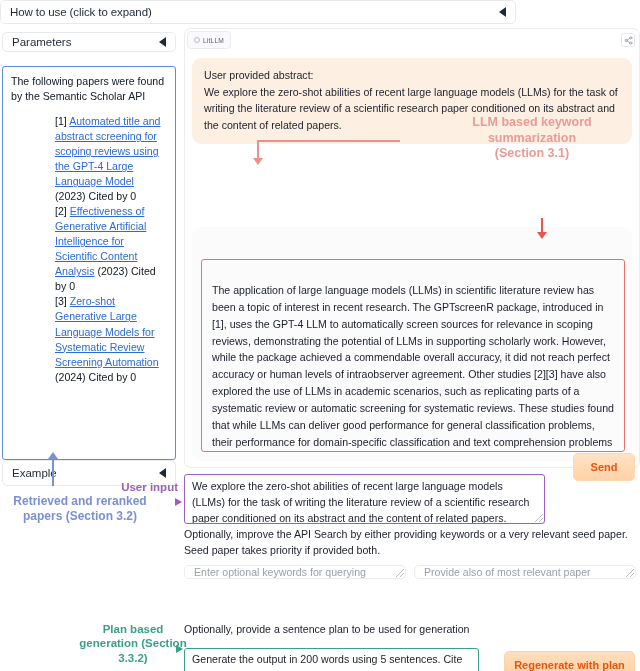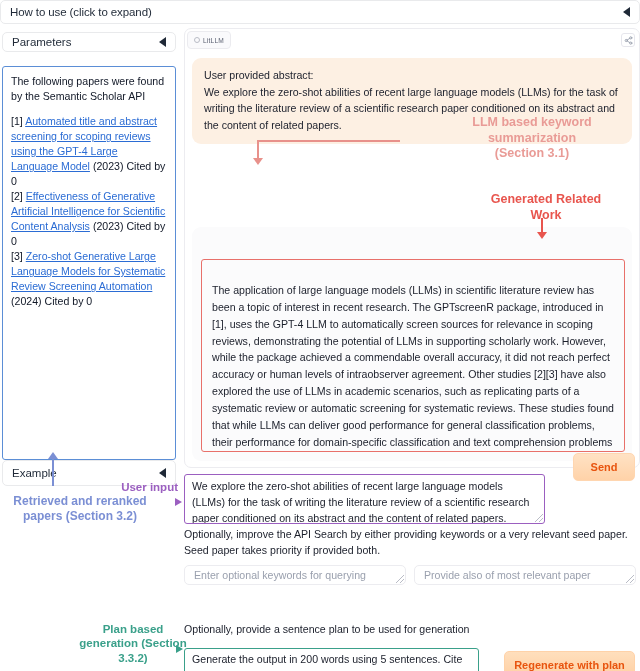--- a/index.html
+++ b/index.html
@@ -7,21 +7,21 @@
     margin: 0; padding: 0;
     width: 640px; height: 671px;
     background: #ffffff;
     font-family: "Liberation Sans", sans-serif;
     overflow: hidden;
   }
   .page { position: relative; width: 640px; height: 671px; background: #fff; }
 
   
   .how-to {
-    position: absolute; left: 0; top: 0; width: 640px; height: 24px;
+    position: absolute; left: 0; top: 0; width: 516px; height: 24px;
     background: #fff; border: 1px solid #e9eaec; border-radius: 5px;
     display: flex; align-items: center; padding: 0 9px;
   }
   .how-to .label { font-size: 11.5px; color: #1f2937; letter-spacing: -0.1px; }
   .caret {
     margin-left: auto; width: 0; height: 0;
     border-top: 5px solid transparent; border-bottom: 5px solid transparent;
     border-right: 7px solid #1f2937;
   }
 
@@ -32,21 +32,21 @@
     display: flex; align-items: center; padding: 0 9px;
   }
   .params-head .label { font-size: 11.5px; color: #1f2937; }
 
   .papers-box {
     position: absolute; left: 2px; top: 66px; width: 174px; height: 394px;
     background: #fff; border: 1px solid #5b8ed6; border-radius: 3px;
     padding: 7px 8px 6px 8px; overflow: hidden;
   }
   .papers-box p { margin: 0 0 10px 0; font-size: 10.6px; line-height: 1.42; color: #111827; }
-  .papers-box p.tight { margin-bottom: 0; }
+  .papers-box p.tight { margin-bottom: 0; margin-left: 44px; }
   .papers-box a { color: #2b6cd4; text-decoration: underline; }
 
   .example-head {
     position: absolute; left: 2px; top: 460px; width: 174px; height: 26px;
     background: #fff; border: 1px solid #e9eaec; border-radius: 5px;
     display: flex; align-items: center; padding: 0 9px;
   }
   .example-head .label { font-size: 11.5px; color: #1f2937; }
 
   
@@ -155,21 +155,21 @@
     color: #e8540f; font-size: 11px; font-weight: bold;
   }
 
   .hint {
     position: absolute; font-size: 10.6px; line-height: 1.5; color: #1b1f2b;
   }
   .hint-1 { left: 184px; top: 527px; width: 452px; }
   .hint-2 { left: 184px; top: 622px; width: 452px; }
 
   .optfield {
-    position: absolute; height: 20px; background: #fff;
+    position: absolute; height: 14px; background: #fff;
     border: 1px solid #ececf0; border-radius: 5px;
     display: flex; align-items: center; padding: 0 9px;
     font-size: 10.6px; color: #9aa0ae;
   }
   .optfield-kw { left: 184px; top: 565px; width: 222px; }
   .optfield-link { left: 414px; top: 565px; width: 222px; }
 
   .plan-input {
     position: absolute; left: 184px; top: 648px; width: 295px; height: 34px;
     background: #fff; border: 1.6px solid #3aa08a; border-radius: 3px;
@@ -250,21 +250,20 @@
         <p>The application of large language models (LLMs) in scientific literature review has been a topic of interest in recent research. The GPTscreenR package, introduced in [1], uses the GPT-4 LLM to automatically screen sources for relevance in scoping reviews, demonstrating the potential of LLMs in supporting scholarly work. However, while the package achieved a commendable overall accuracy, it did not reach perfect accuracy or human levels of intraobserver agreement. Other studies [2][3] have also explored the use of LLMs in academic scenarios, such as replicating parts of a systematic review or automatic screening for systematic reviews. These studies found that while LLMs can deliver good performance for general classification problems, their performance for domain-specific classification and text comprehension problems is less</p>
       </div>
     </div>
   </div>
 
   <div class="conn-kw-h"></div>
   <div class="conn-kw-v"></div>
   <div class="conn-kw-head"></div>
   <div class="ann ann-llmkw">LLM based keyword summarization (Section 3.1)</div>
 
-  <div class="ann ann-genrw">Generated Related Work</div>
   <div class="conn-rw-v"></div>
   <div class="conn-rw-head"></div>
 
   <div class="user-input">
     <p>We explore the zero-shot abilities of recent large language models (LLMs) for the task of writing the literature review of a scientific research paper conditioned on its abstract and the content of related papers.</p>
     <span class="resize-grip"></span>
   </div>
 
   <div class="send-btn">
     <span>Send</span>

